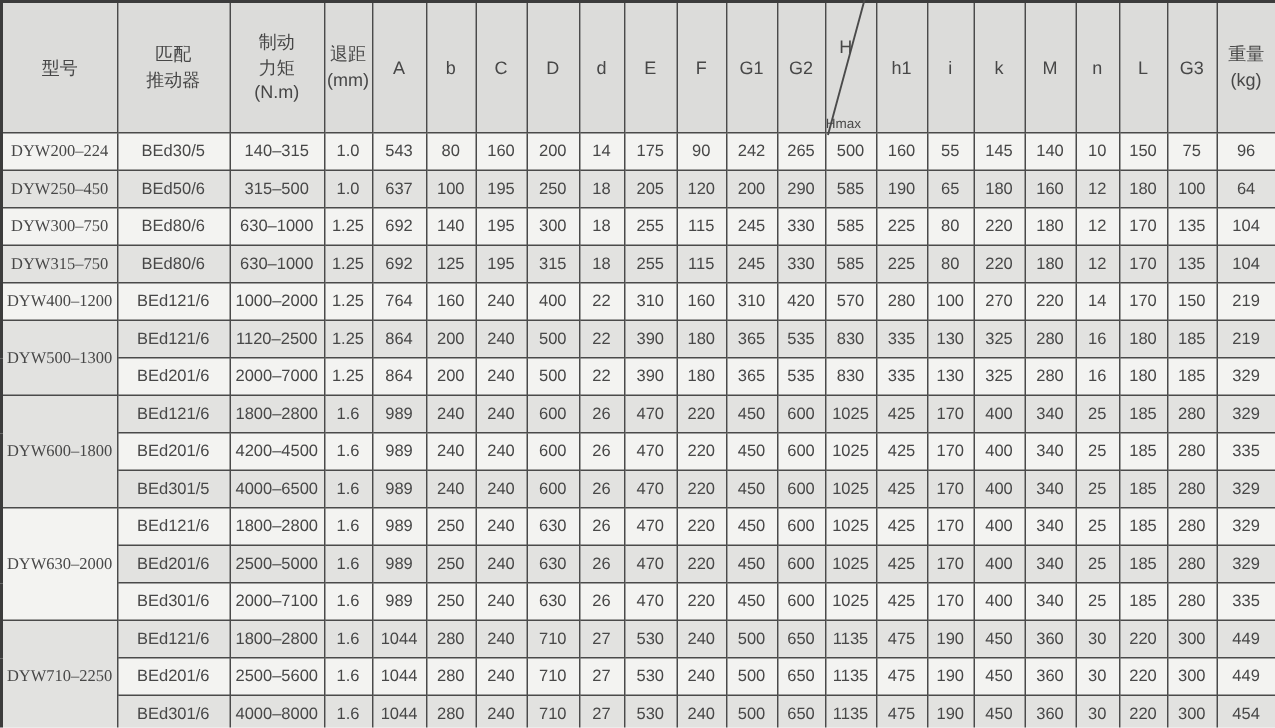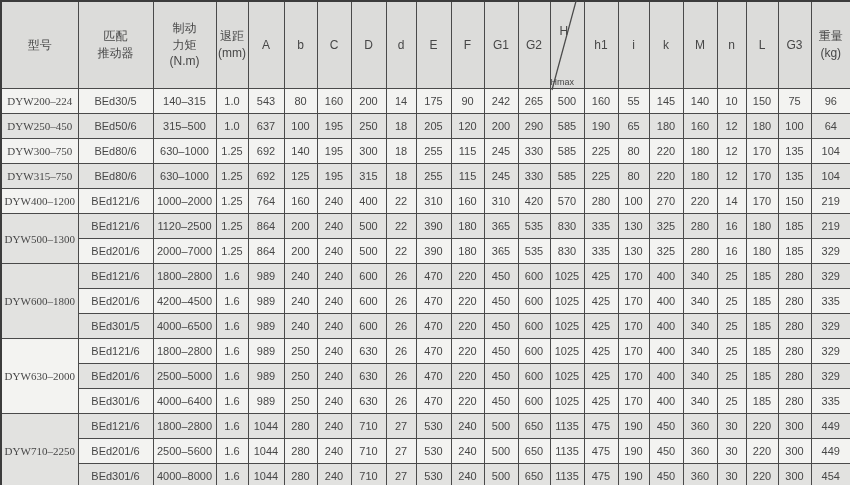--- a/index.html
+++ b/index.html
@@ -416,21 +416,21 @@
           <td>170</td>
           <td>400</td>
           <td>340</td>
           <td>25</td>
           <td>185</td>
           <td>280</td>
           <td>329</td>
         </tr>
         <tr>
           <td>BEd301/6</td>
-          <td>4000–6400</td>
+          <td>2000–7100</td>
           <td>1.6</td>
           <td>989</td>
           <td>250</td>
           <td>240</td>
           <td>630</td>
           <td>26</td>
           <td>470</td>
           <td>220</td>
           <td>450</td>
           <td>600</td>

